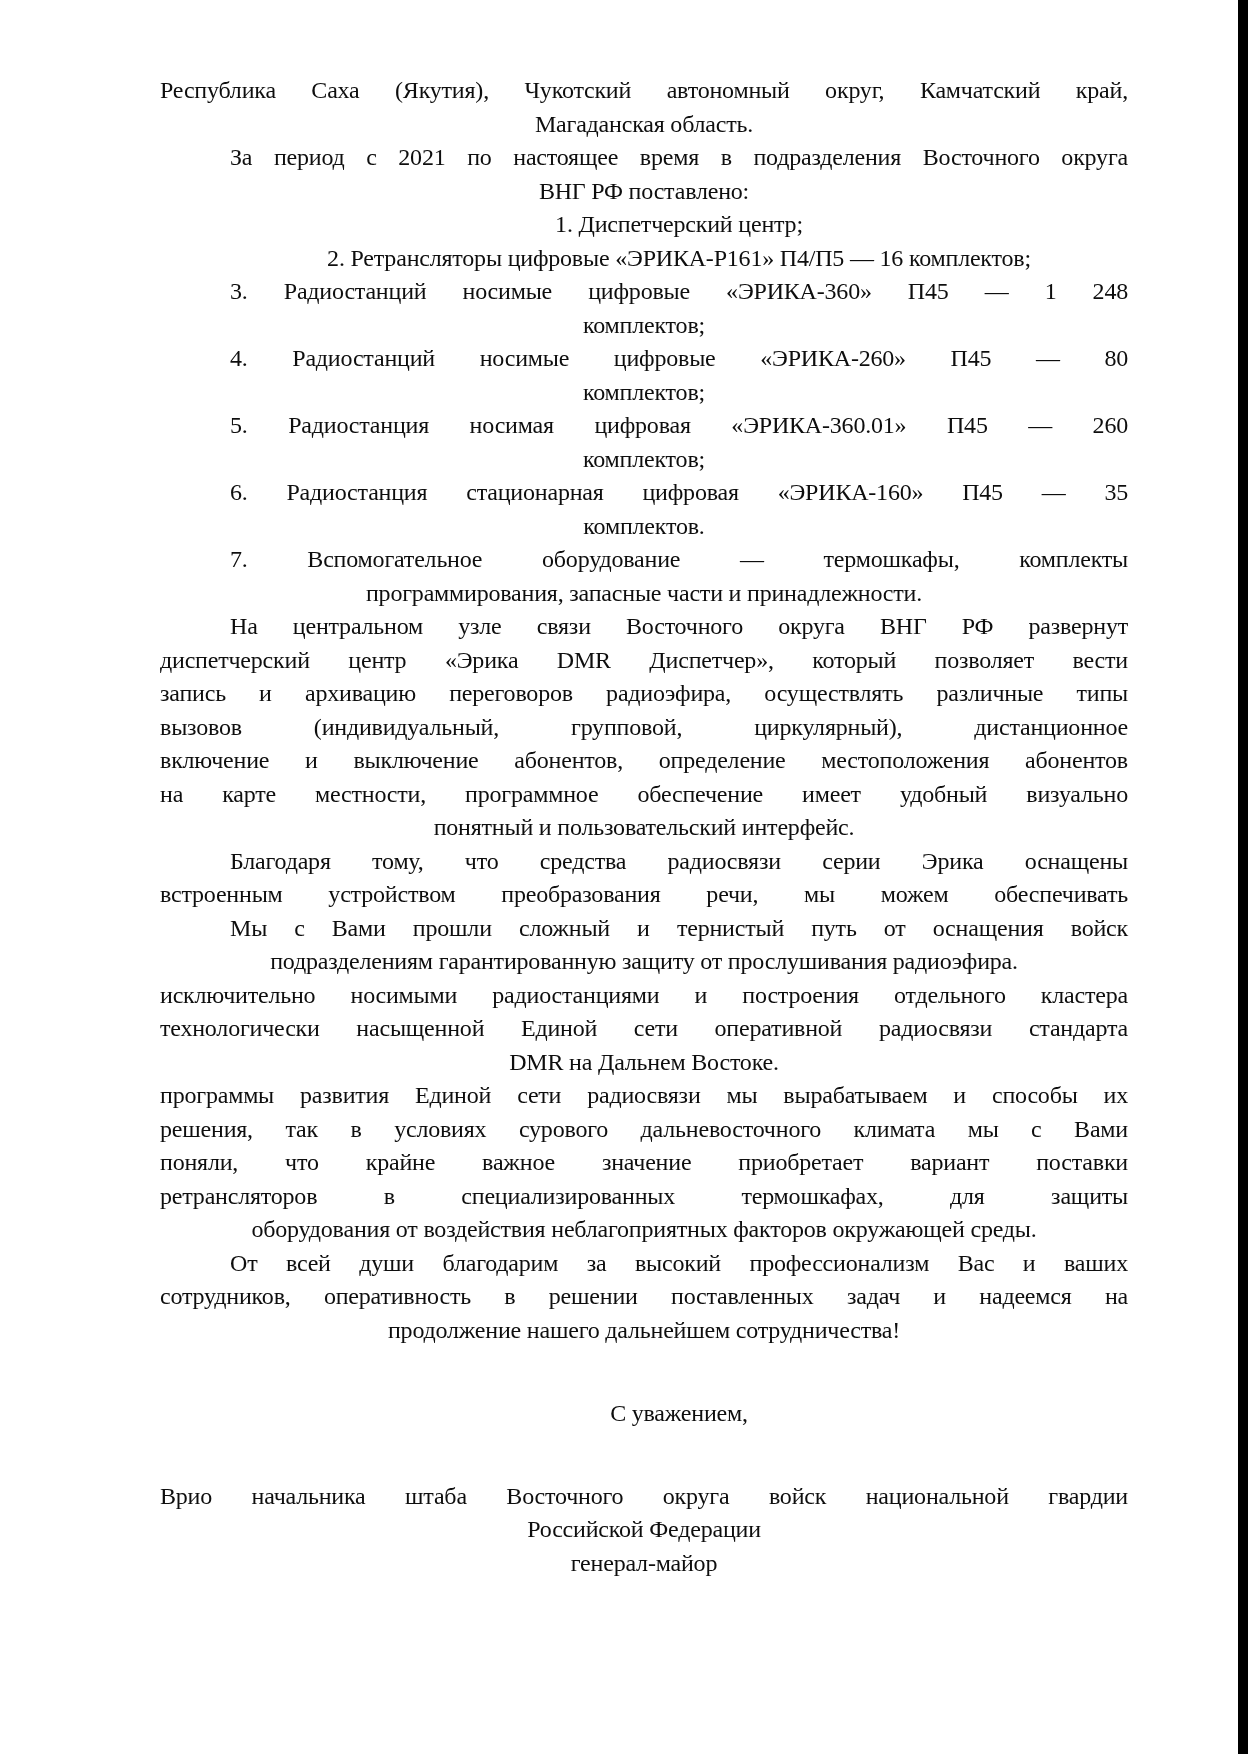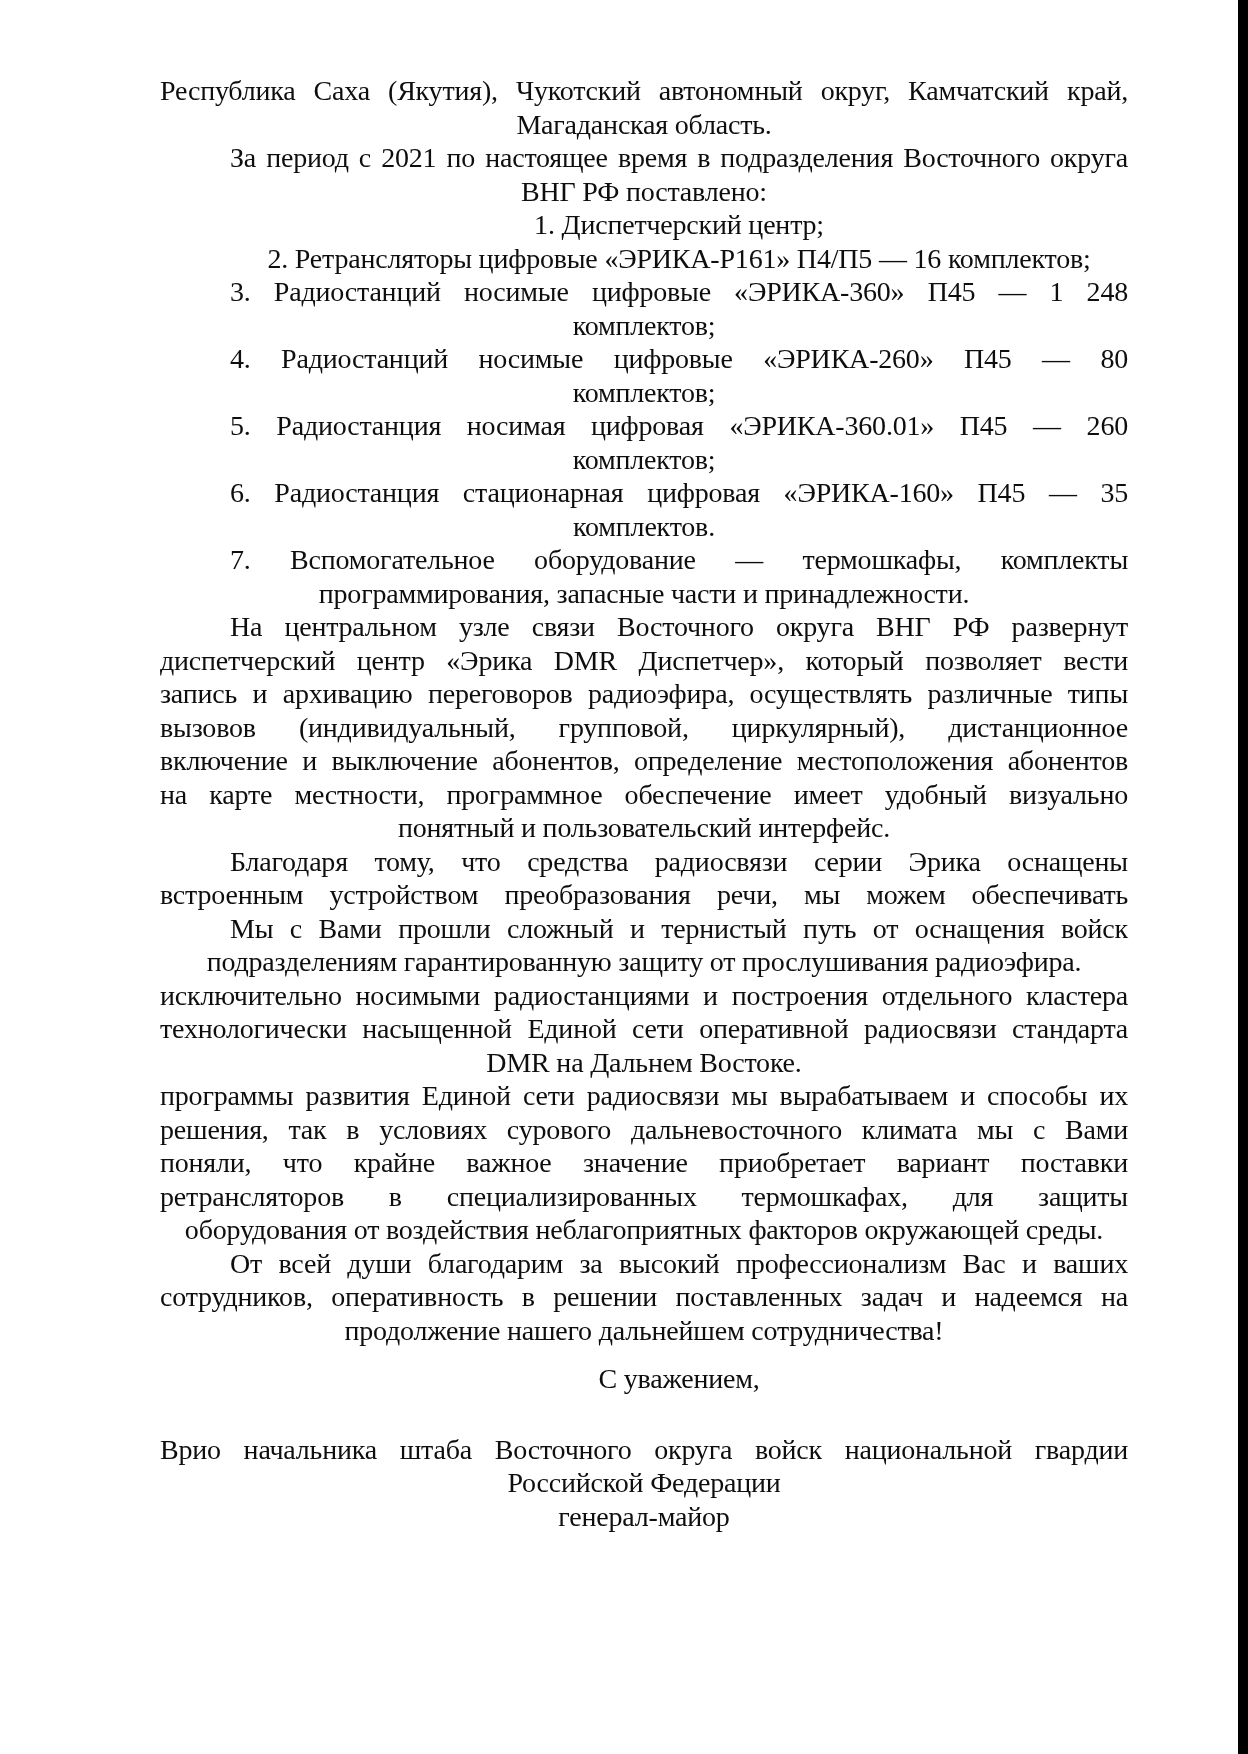--- a/index.html
+++ b/index.html
@@ -10,31 +10,31 @@
     position: relative;
     overflow: hidden;
     font-family: "Liberation Serif", "DejaVu Serif", serif;
     color: #0e0e0e;
   }
   .doc {
     position: absolute;
     left: 160px;
     top: 74px;
     width: 968px;
-    font-size: 28px;
+    font-size: 24px;
     line-height: 33.5px;
     letter-spacing: -0.2px;
   }
   .line { text-align: center; white-space: normal; }
   
   .j { text-align: justify; text-align-last: justify; }
   
   .ind { text-indent: 70px; }
-  .closing-block { margin-top: 15px; }
-  .sig-block { margin-top: 37px; }
+  .closing-block { margin-top: 50px; }
+  .sig-block { margin-top: 49px; }
   
   .scan-bar {
     position: absolute;
     top: 0;
     right: 0;
     width: 10px;
     height: 1754px;
     background: #000000;
   }
 </style>

